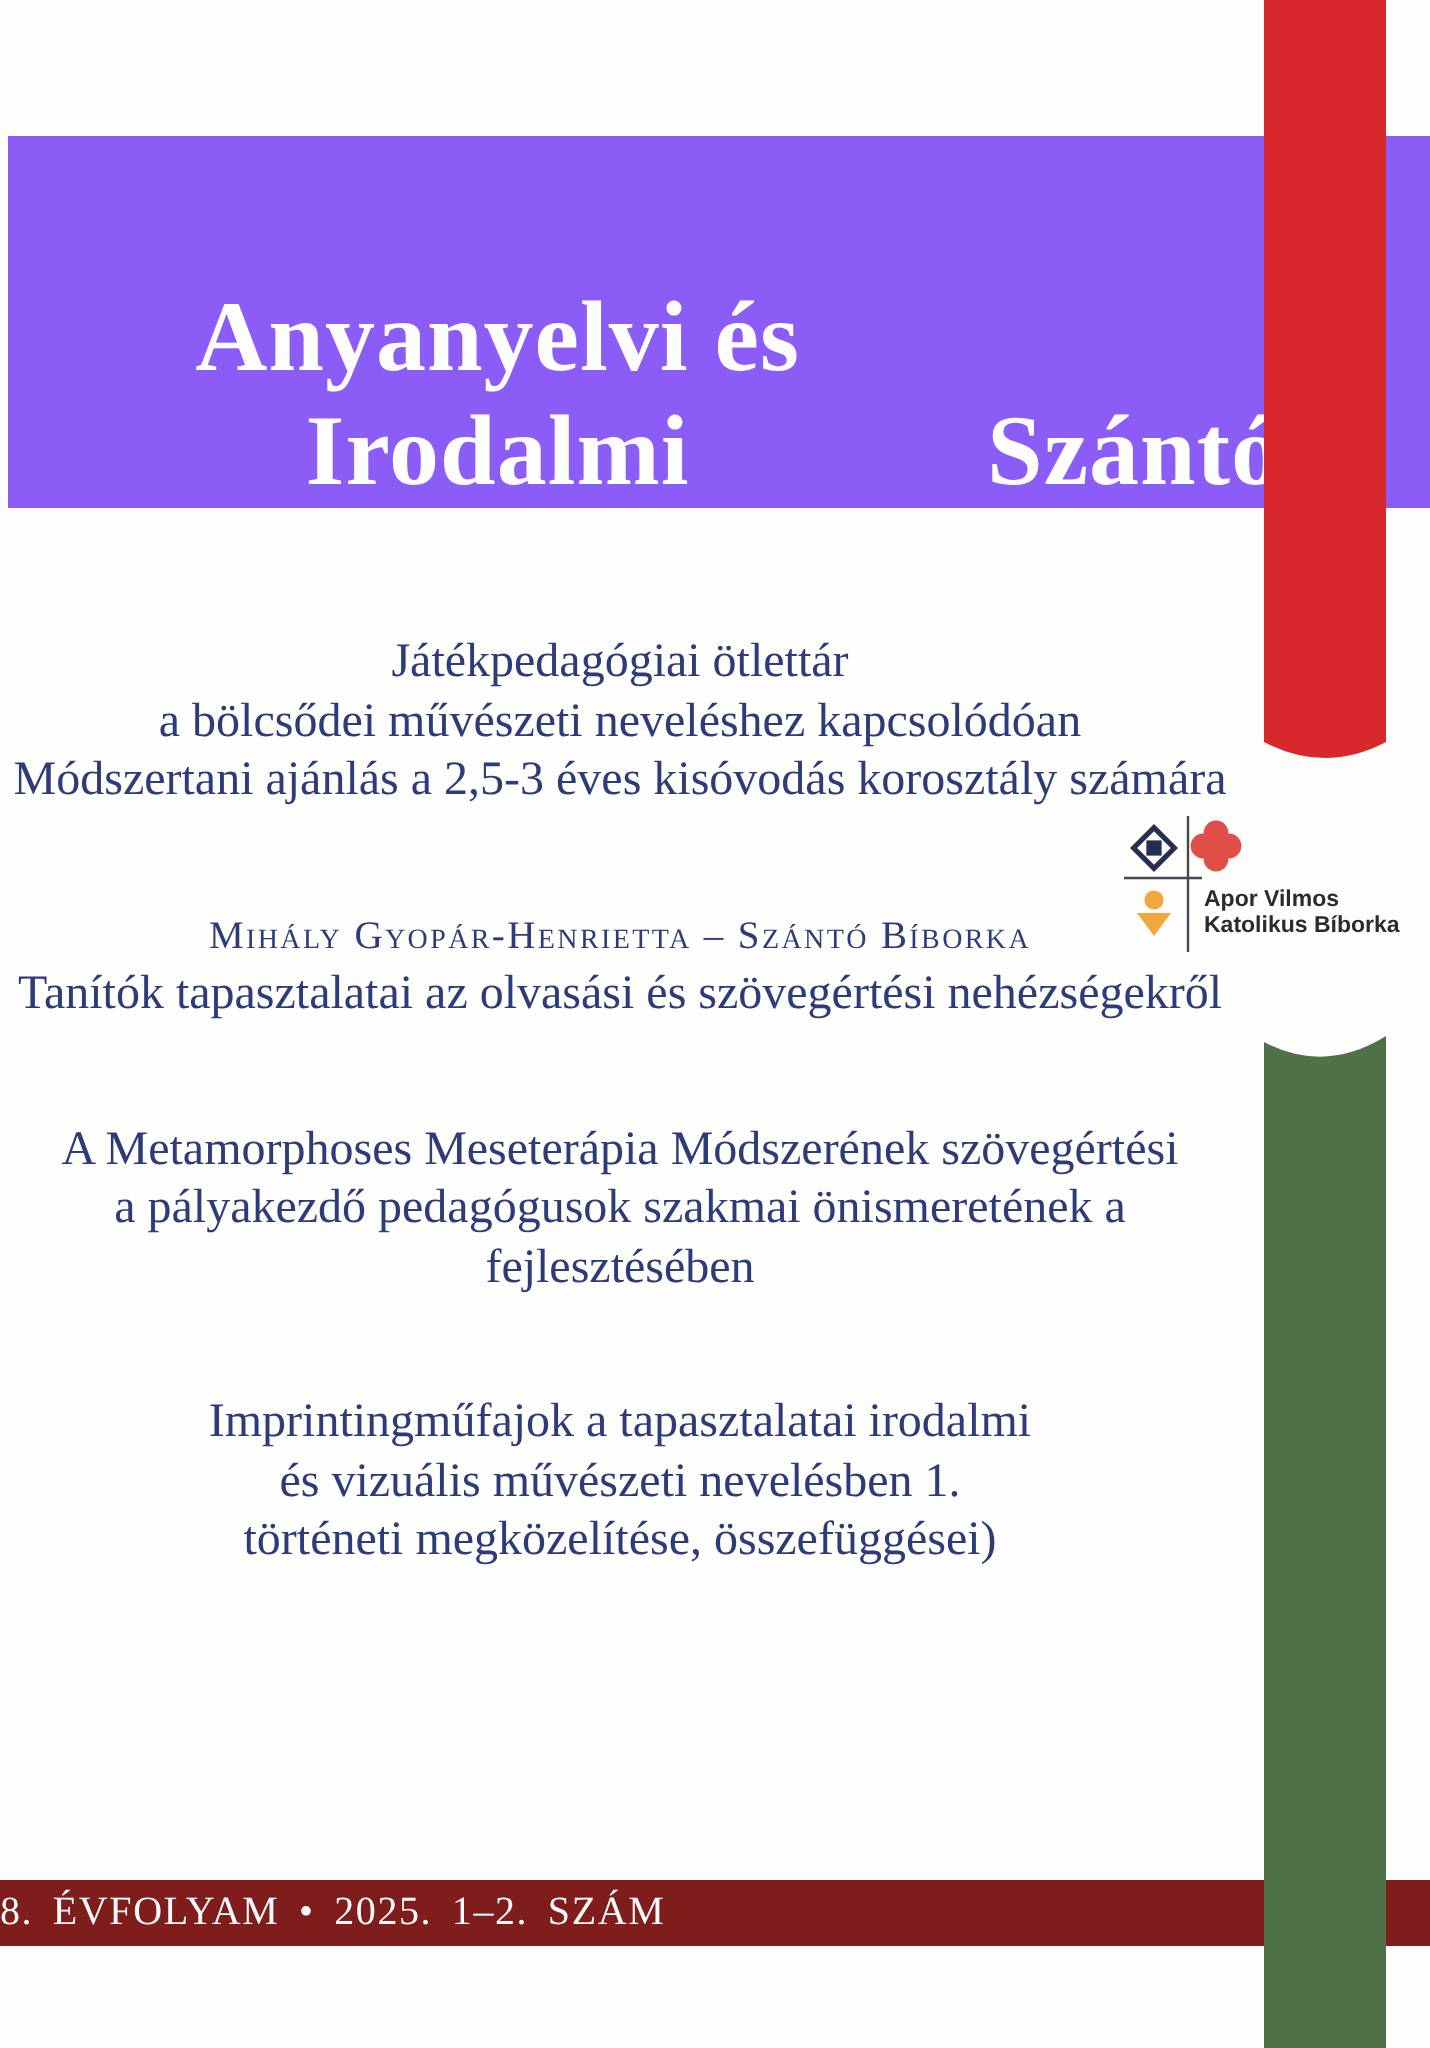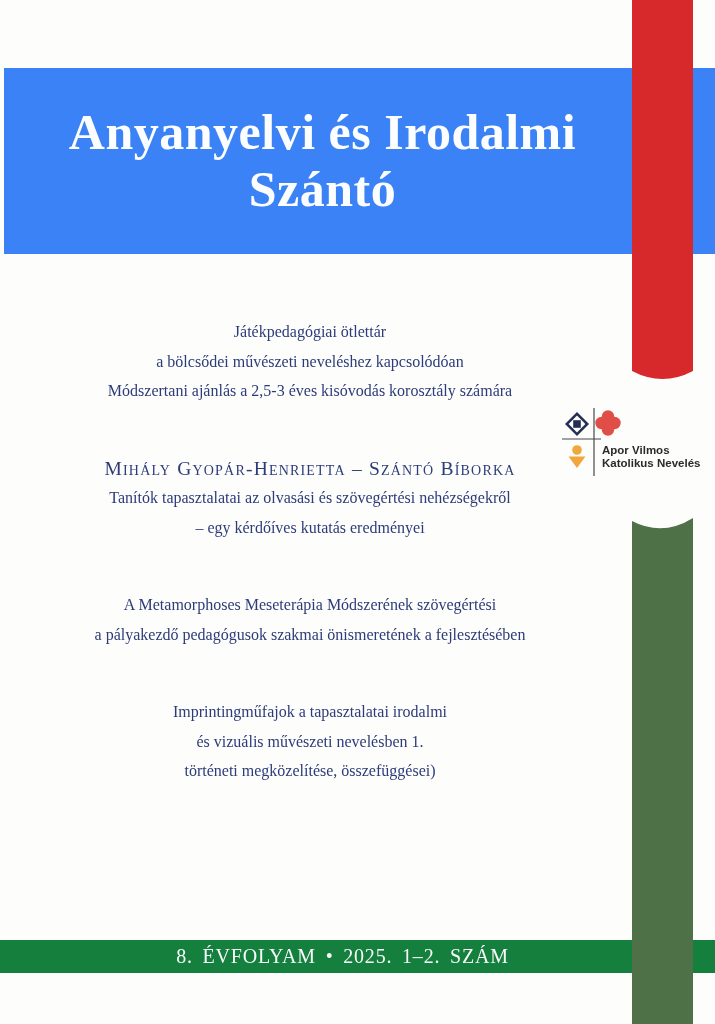--- a/index.html
+++ b/index.html
@@ -10,26 +10,26 @@
     margin: 0 auto;
     background: #FDFDFC;
     overflow: hidden;
     font-family: "Liberation Serif", "DejaVu Serif", serif;
   }
 
   
   .title-band {
     position: absolute;
     left: 4px; right: 0; top: 68px; height: 186px;
-    background: #3b82f6;
+    background: #8b5cf6;
     z-index: 1;
     display: flex;
-    flex-direction: column;
+    flex-direction: row;
     justify-content: center;
-    align-items: center;
+    align-items: flex-end;
     padding-right: 74px;
     box-sizing: border-box;
   }
   .title-band .title-line {
     color: #FBFDFE;
     font-size: 50px;
     font-weight: 700;
     line-height: 57px;
     text-align: center;
     letter-spacing: 0.5px;
@@ -50,21 +50,21 @@
   }
   .entry { margin-bottom: 48px; }
   .entry .author {
     font-variant: small-caps;
     font-variant-caps: small-caps;
     font-size: 19.5px;
     line-height: 29.5px;
     letter-spacing: 1.2px;
   }
   .entry .line {
-    font-size: 16px;
+    font-size: 24px;
     line-height: 29.5px;
   }
 
   
   .logo {
     position: absolute;
     left: 556px; top: 406px;
     width: 158px; height: 72px;
     z-index: 3;
     font-weight: bold;
@@ -77,25 +77,24 @@
     font-size: 11.5px;
     line-height: 12.5px;
     color: #2B2B2B;
     white-space: nowrap;
   }
 
   
   .footer-band {
     position: absolute;
     left: 0; right: 0; top: 940px; height: 33px;
-    background: #15803d;
+    background: #7f1d1d;
     z-index: 1;
     display: flex;
     align-items: center;
-    justify-content: center;
     padding-right: 30px;
     box-sizing: border-box;
   }
   .footer-band .issue {
     color: #F8FAFC;
     font-size: 20px;
     letter-spacing: 0.8px;
     word-spacing: 4px;
     white-space: nowrap;
   }
@@ -122,21 +121,20 @@
 
     <div class="entry">
       <div class="line">Játékpedagógiai ötlettár</div>
       <div class="line">a bölcsődei művészeti neveléshez kapcsolódóan</div>
       <div class="line">Módszertani ajánlás a 2,5-3 éves kisóvodás korosztály számára</div>
     </div>
 
     <div class="entry">
       <div class="author">Mihály Gyopár-Henrietta – Szántó Bíborka</div>
       <div class="line">Tanítók tapasztalatai az olvasási és szövegértési nehézségekről</div>
-      <div class="line">– egy kérdőíves kutatás eredményei</div>
     </div>
 
     <div class="entry">
       <div class="line">A Metamorphoses Meseterápia Módszerének szövegértési</div>
       <div class="line">a pályakezdő pedagógusok szakmai önismeretének a fejlesztésében</div>
     </div>
 
     <div class="entry">
       <div class="line">Imprintingműfajok a tapasztalatai irodalmi</div>
       <div class="line">és vizuális művészeti nevelésben 1.</div>
@@ -167,21 +165,21 @@
         <circle cx="52" cy="17" r="4.5"></circle>
       </g>
 
       <g fill="#F0A73B">
         <circle cx="21" cy="44" r="4.8"></circle>
         <path d="M12.5,50.5 L29.5,50.5 L21,62 Z"></path>
       </g>
     </svg>
     <div class="logo-text">
       <div>Apor Vilmos</div>
-      <div>Katolikus Nevelés</div>
+      <div>Katolikus Bíborka</div>
     </div>
   </div>
 
   <div class="footer-band">
     <span class="issue">8. ÉVFOLYAM • 2025. 1–2. SZÁM</span>
   </div>
 
 </div>
 
 </body></html>

